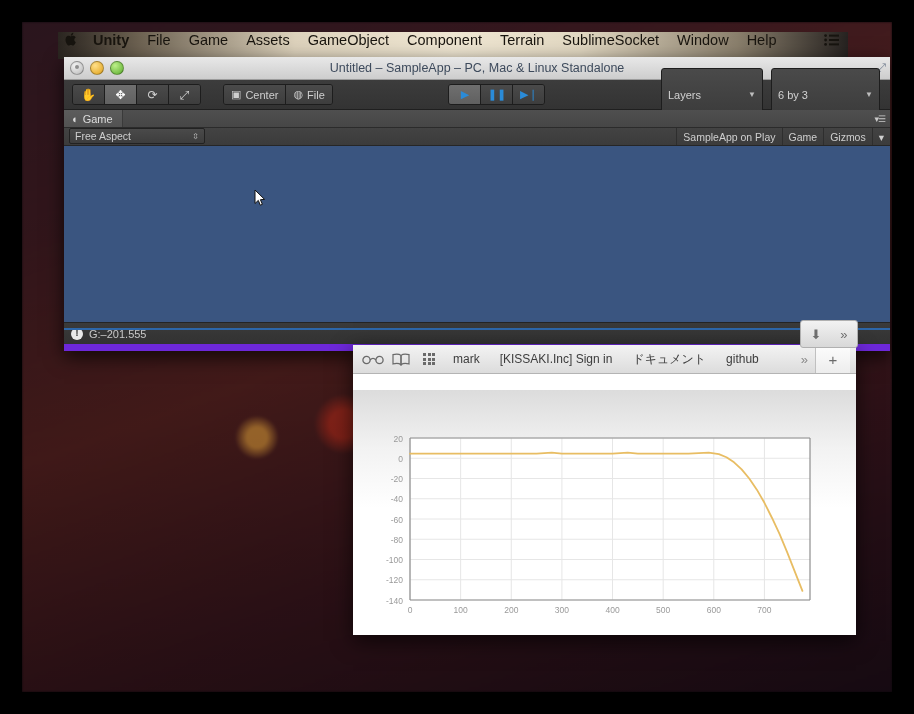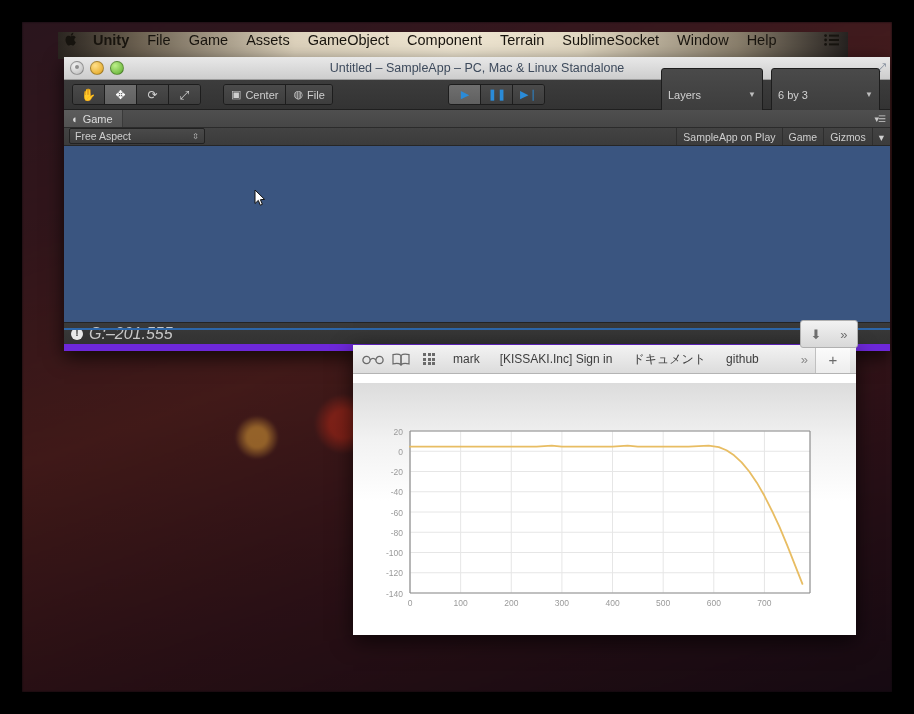--- a/index.html
+++ b/index.html
@@ -105,39 +105,39 @@
   #unity-gamebar .rt span{padding:0 6px;border-left:1px solid #2e2e2e;height:17px;display:flex;align-items:center;}
 
   #gameview{height:176px;background:#3a5580;position:relative;}
   #cursor{position:absolute;left:190px;top:43px;width:12px;height:18px;}
   #cursor svg{display:block;}
 
   #unity-status{height:21px;background:linear-gradient(180deg,#3a3a3a,#323232);
     border-top:1px solid #242424;display:flex;align-items:center;padding-left:7px;gap:6px;}
   #unity-status .warn{width:12px;height:12px;border-radius:50%;background:#e9e9e9;color:#2e2e2e;
     font-size:9px;font-weight:bold;display:flex;align-items:center;justify-content:center;line-height:1;}
-  #unity-status .msg{color:#c8c8c8;font-size:16px;font-style:italic;}
+  #unity-status .msg{color:#c8c8c8;font-size:11px;}
   #unity-bluestrip{position:absolute;left:0;right:0;bottom:21px;height:2px;background:#2d66a8;}
 
   
   #browser{position:absolute;left:353px;top:345px;width:503px;height:290px;
     background:#fff;box-shadow:0 6px 20px rgba(0,0,0,.65);overflow:hidden;}
   #bm-bar{height:28px;background:linear-gradient(180deg,#f3f3f3,#dcdcdc);
     border-bottom:1px solid #b4b4b4;display:flex;align-items:center;padding:0 6px;gap:0;}
   .bm-ico{width:28px;display:flex;align-items:center;justify-content:center;color:#666;font-size:13px;}
   .bm-item{padding:0 10px;font-size:12px;color:#3c3c3c;white-space:nowrap;}
   #bm-more{margin-left:auto;padding:0 7px;color:#8a8a8a;font-size:13px;}
   #bm-newtab{width:34px;height:28px;background:linear-gradient(180deg,#fdfdfd,#ededed);
     border-left:1px solid #c0c0c0;display:flex;align-items:center;justify-content:center;
     color:#6a6a6a;font-size:15px;}
   #bm-grid{display:grid;grid-template-columns:repeat(3,3px);grid-template-rows:repeat(3,3px);gap:1.5px;}
   #bm-grid i{display:block;width:3px;height:3px;background:#6a6a6a;}
 
   #page{position:relative;height:262px;background:#fff;overflow:hidden;}
-  #chart-wrap{position:absolute;left:0;top:9px;width:503px;height:262px;}
+  #chart-wrap{position:absolute;left:0;top:16px;width:503px;height:262px;}
   svg{overflow:visible;}
 </style>
 </head>
 <body>
 
 <div id="screen">
 
   <div id="desktop">
     <div class="wall"></div>
     <div class="wall-dim"></div>

